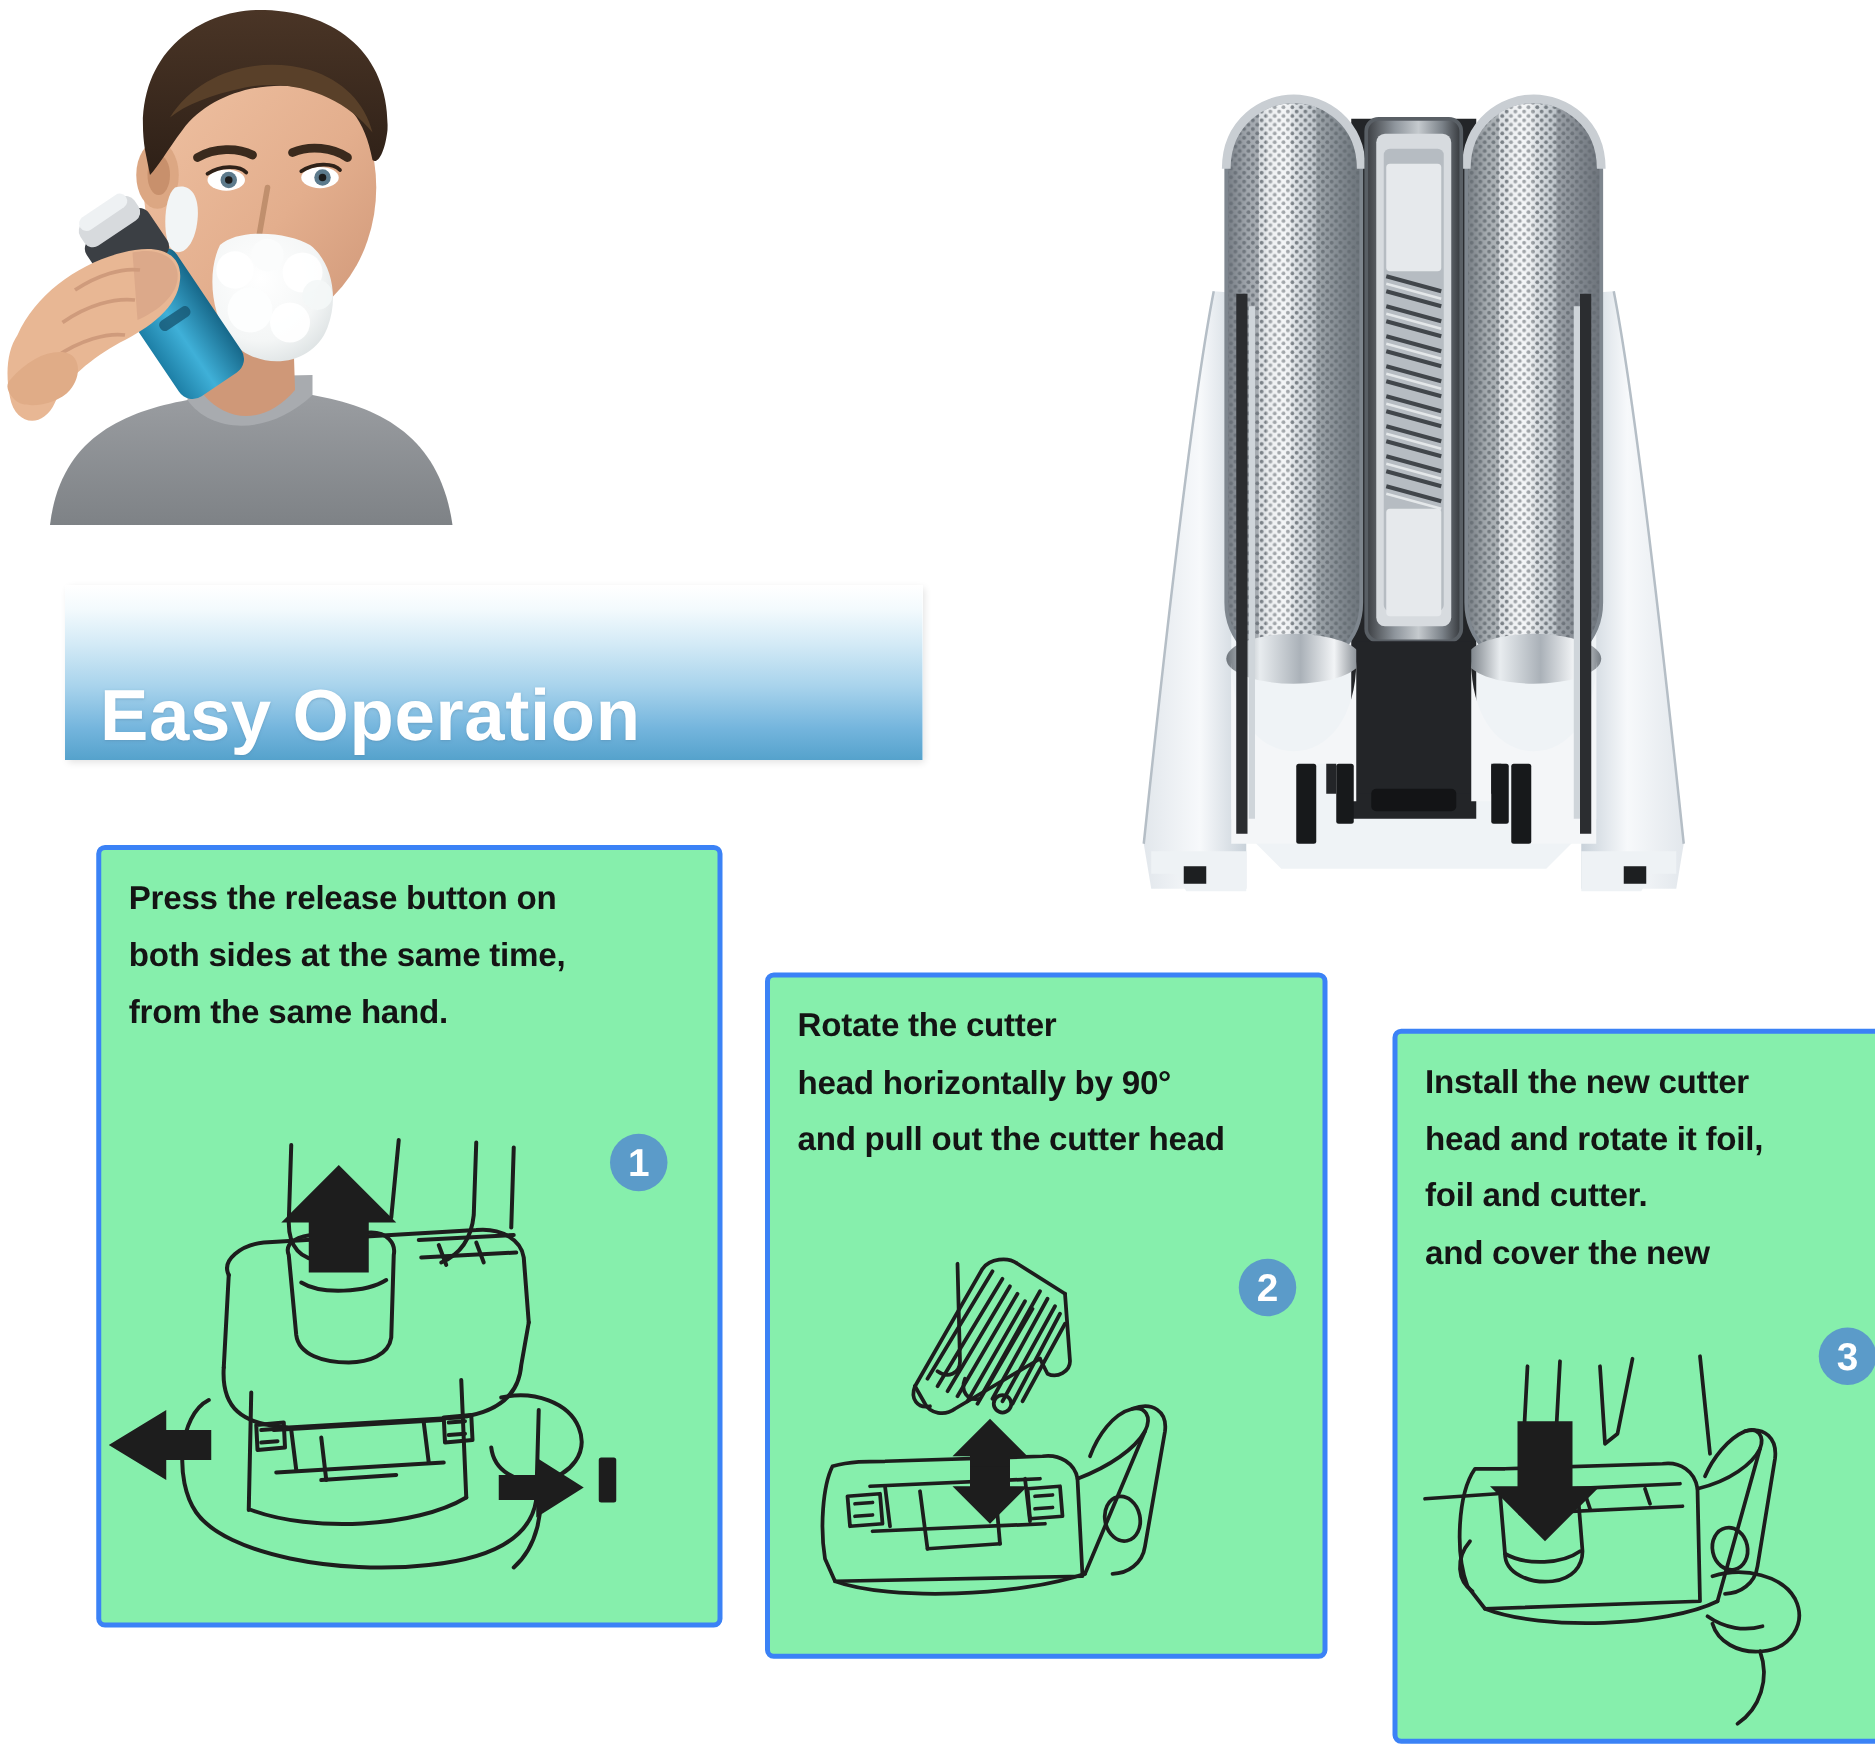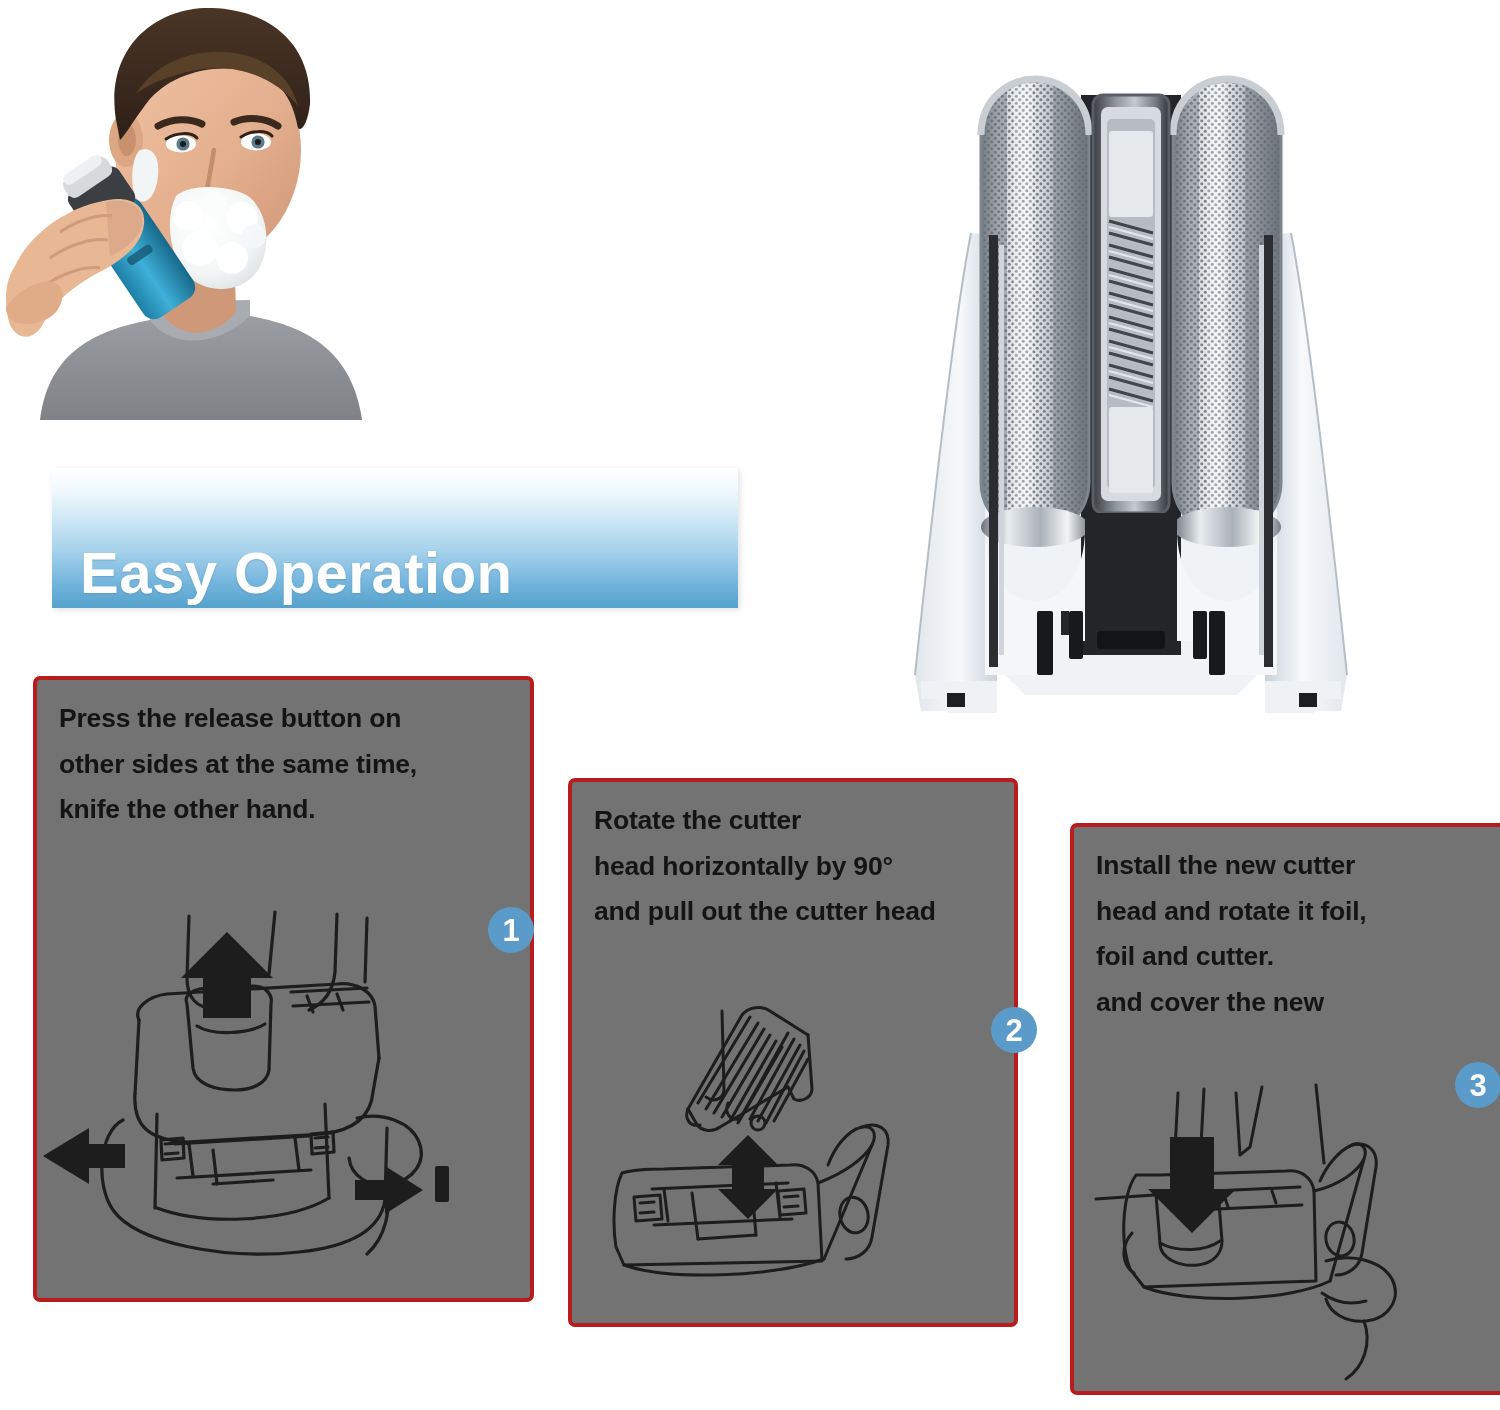--- a/index.html
+++ b/index.html
@@ -35,24 +35,25 @@
     position:absolute;left:28px;bottom:6px;
     font-size:58px;font-weight:bold;color:#ffffff;
     letter-spacing:0.5px;line-height:1;
     text-shadow:0 1px 2px rgba(90,140,175,0.55);
     white-space:nowrap;
   }
 
   
   .step-box{
     position:absolute;
-    border:4px solid #b91c1c;
+    border:4px solid #3b82f6;
     border-radius:7px;
-    background:#737373;
+    background:#86efac;
     box-sizing:border-box;
+    margin-left:44px;
   }
   .step-box .caption{
     position:absolute;left:22px;top:16px;right:10px;
     font-size:26.5px;font-weight:bold;color:#141414;
     line-height:1.72;letter-spacing:-0.2px;
   }
   .step-box .figure{
     position:absolute;left:0;right:0;bottom:0;
   }
   .badge{
@@ -303,22 +304,22 @@
     </svg>
   </div>
 
   <div class="banner">
     <div class="banner-title">Easy Operation</div>
   </div>
 
   <div class="step-box" id="box1">
     <div class="caption">
       <div>Press the release button on</div>
-      <div>other sides at the same time,</div>
-      <div> knife the other hand.</div>
+      <div>both sides at the same time,</div>
+      <div> from the same hand.</div>
     </div>
     <div class="figure">
       <svg width="493" height="390" viewBox="0 0 493 390">
         <g fill="none" stroke="#1d1d1d" stroke-width="3.2" stroke-linecap="round" stroke-linejoin="round">
 
           <path d="M152 8 L150 70 C150 90 160 100 176 100"></path>
           <path d="M238 4 L232 66"></path>
 
           <path d="M300 6 L298 64 C296 84 286 96 272 102"></path>
           <path d="M330 10 L328 74"></path>

